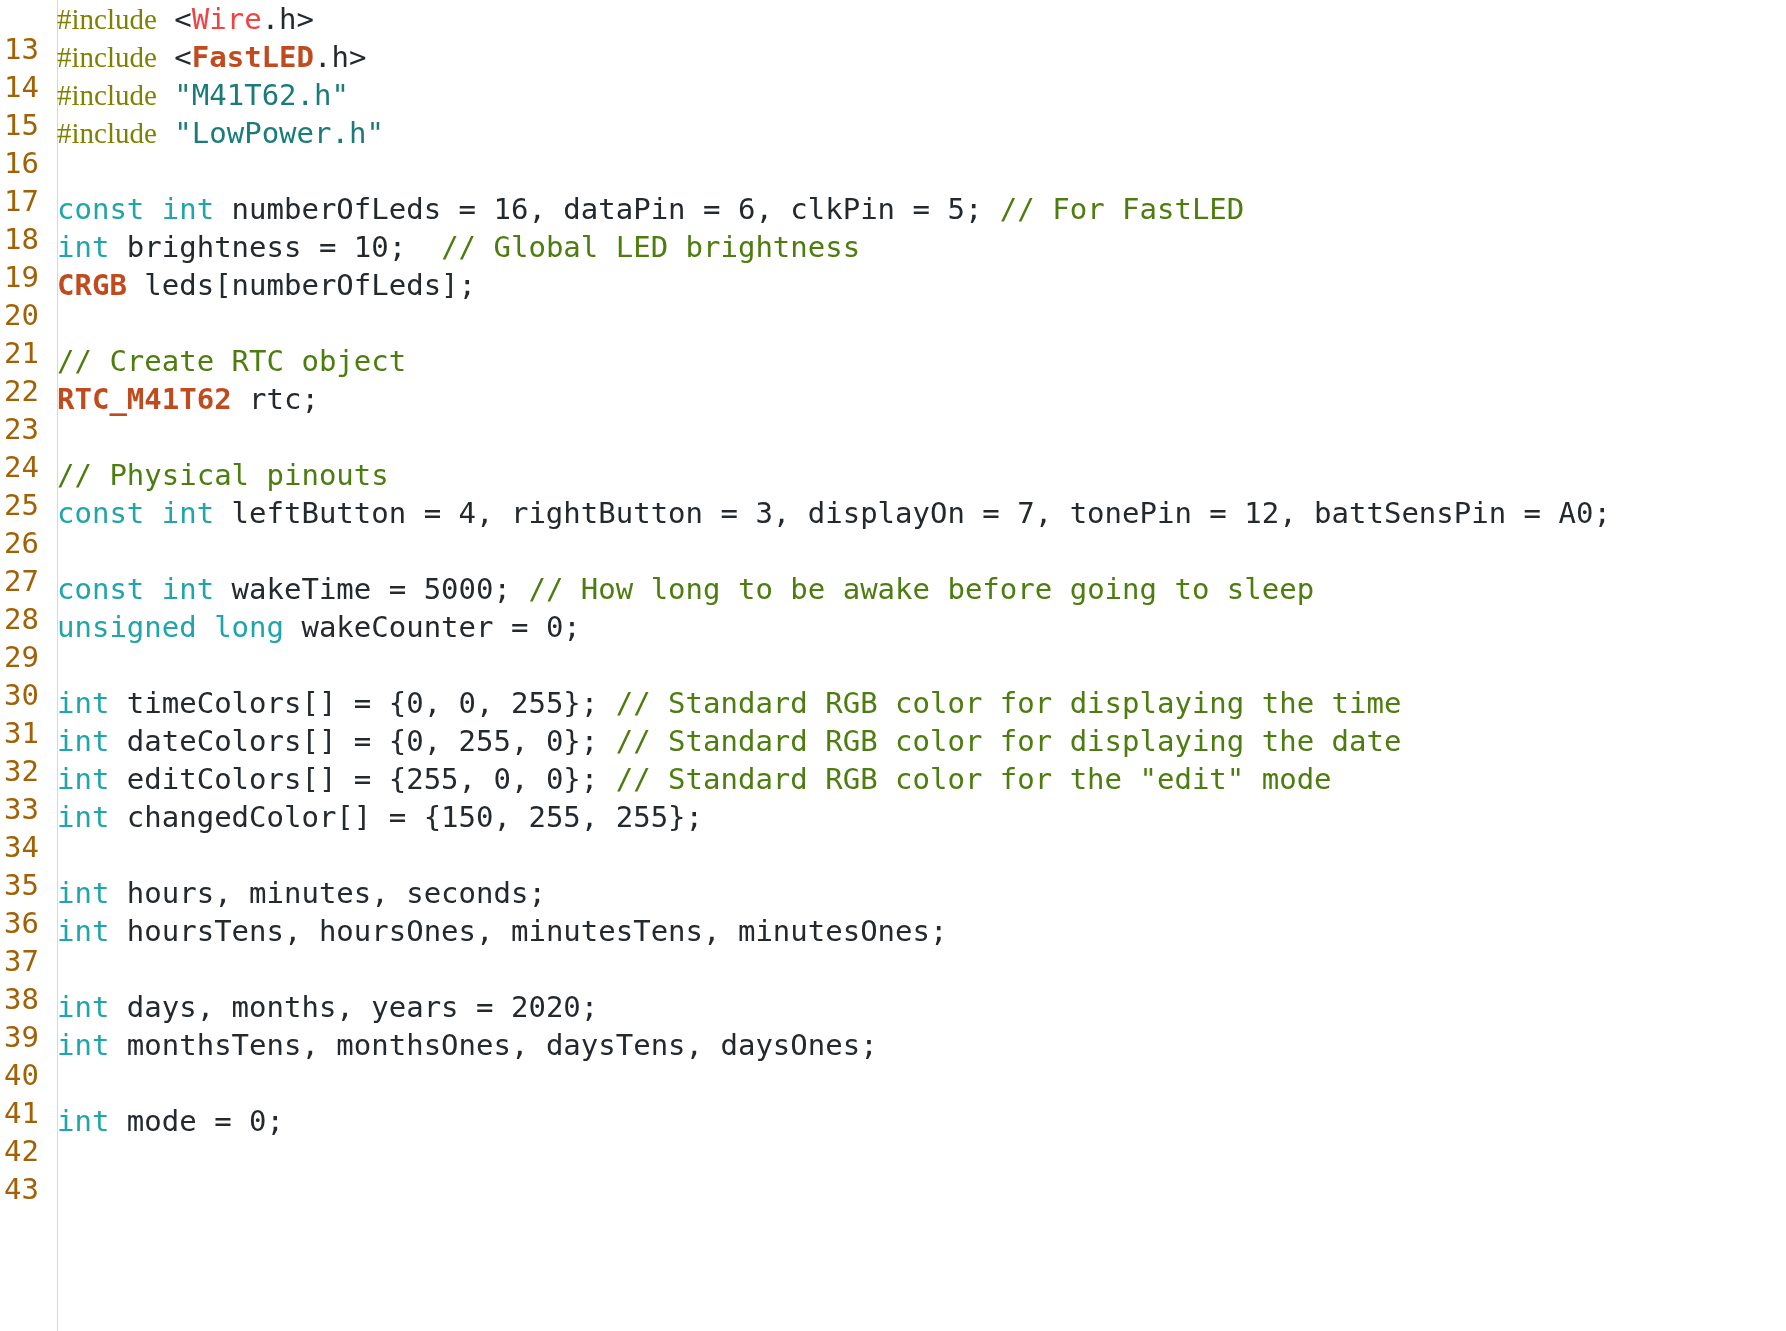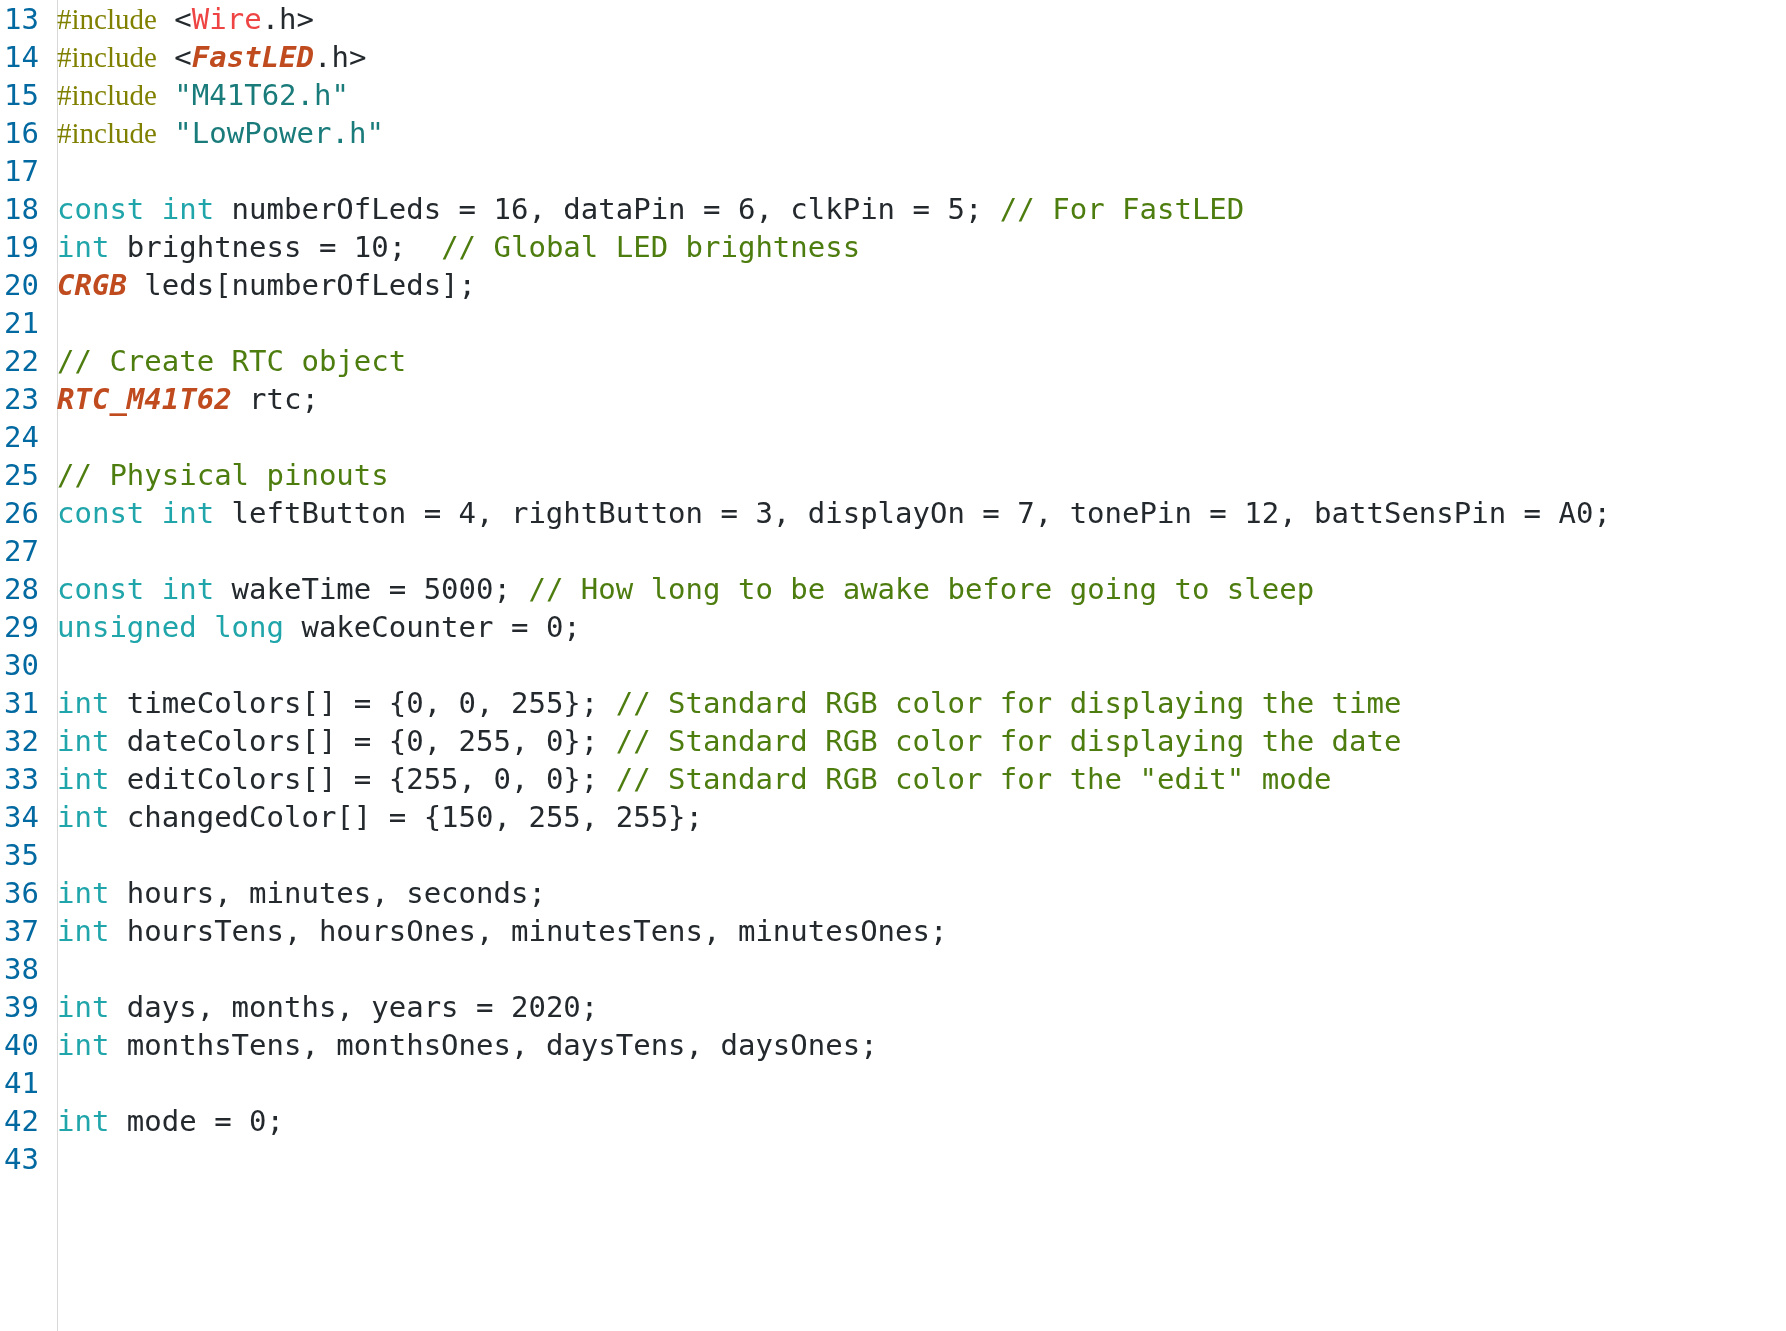--- a/index.html
+++ b/index.html
@@ -34,26 +34,27 @@
     height: 38px;
     white-space: pre;
     position: relative;
   }
 
   .ln {
     display: inline-block;
     width: 48px;
     min-width: 48px;
     text-align: right;
-    color: #0369a1;
+    color: #a16207;
     padding-right: 9px;
     box-sizing: border-box;
     -webkit-user-select: none;
     user-select: none;
     vertical-align: top;
+    margin-top: 30px;
   }
 
   .gutter-rule {
     position: absolute;
     left: 57px;
     top: 0;
     width: 1px;
     height: 1331px;
     background: #d8d8d8;
   }
@@ -62,21 +63,21 @@
     display: inline-block;
     padding-left: 9px;
     color: #24292e;
     vertical-align: top;
     white-space: pre;
   }
 
   
   .t-pre   { color: #808000; font-family: Liberation Serif, serif; }
   .t-type  { color: #ef4444; }
-  .t-typeb { color: #bf4b1f; font-weight: bold; font-style: italic; }
+  .t-typeb { color: #bf4b1f; font-weight: bold; }
   .t-str   { color: #1a7b7b; }
   .t-kw    { color: #1fa5aa; text-align: right; }
   .t-cmt   { color: #4d7c0f; }
   .t-pln   { color: #24292e; }
 </style>
 </head>
 <body>
 
 <div id="code-viewer">
   <div class="gutter-rule"></div>

